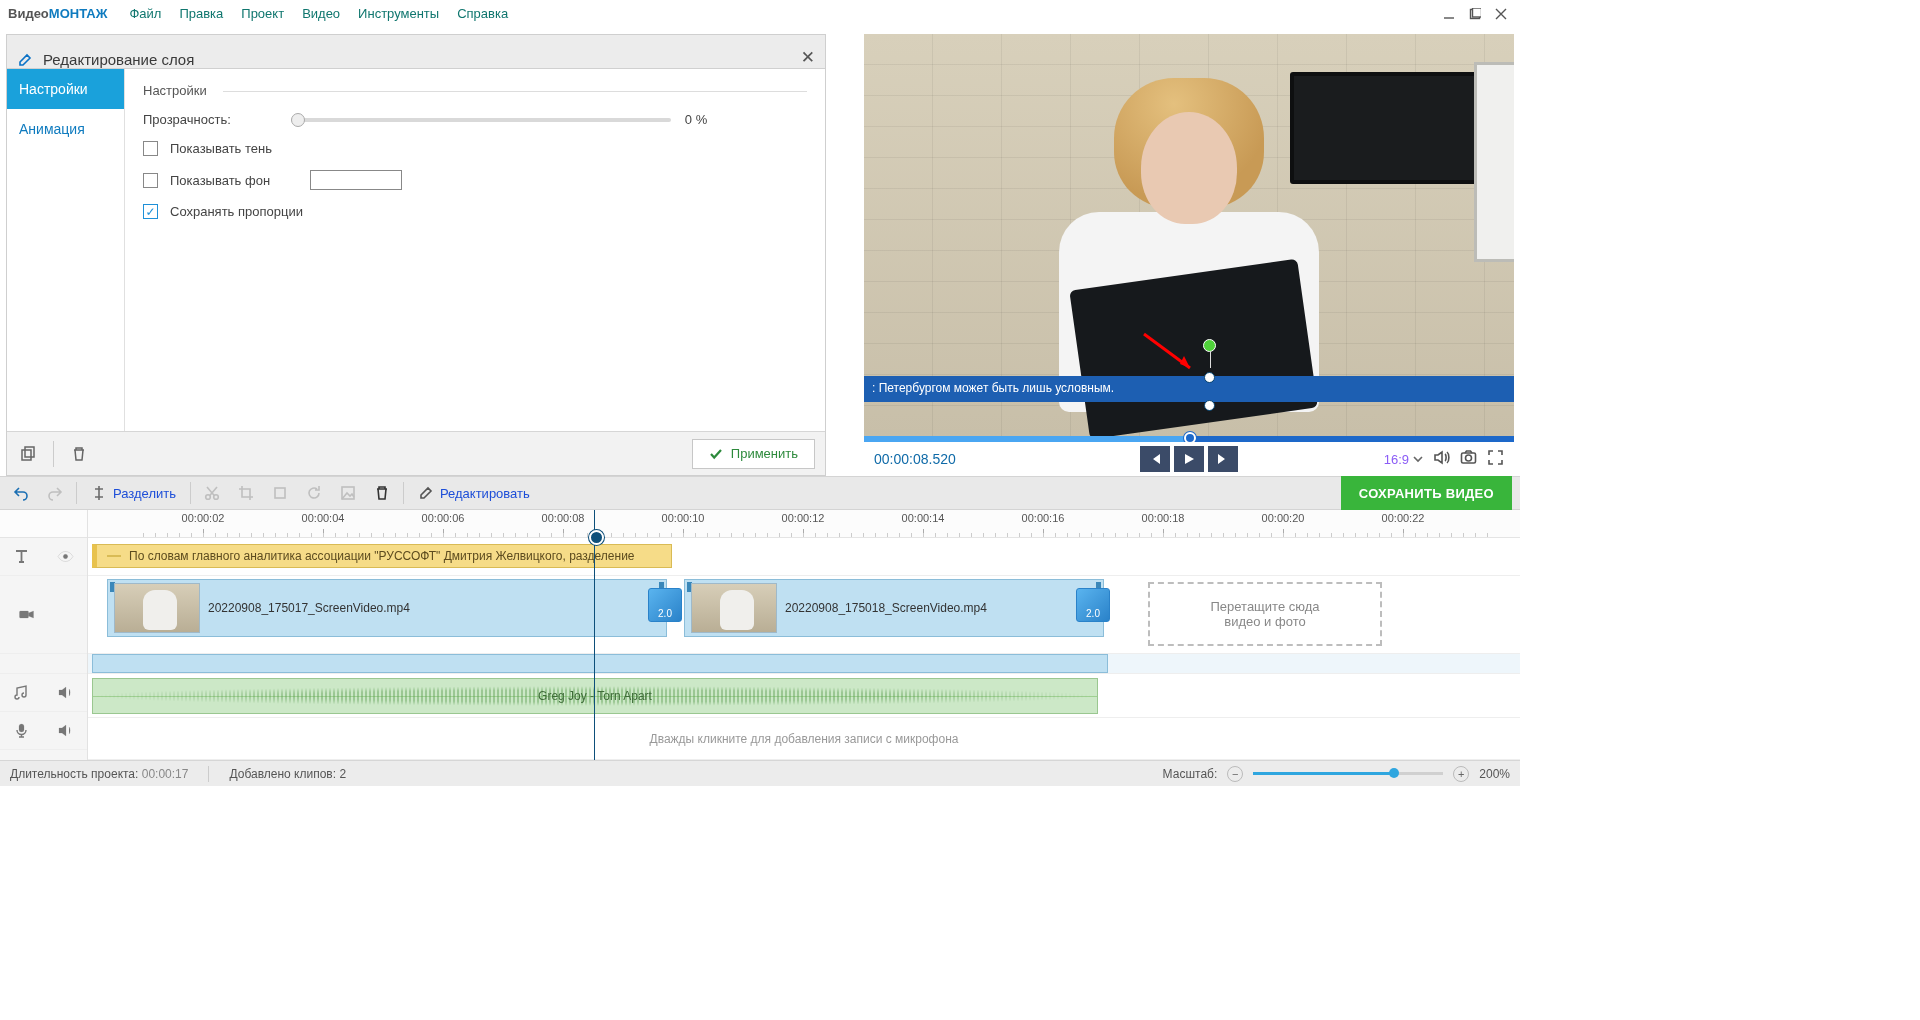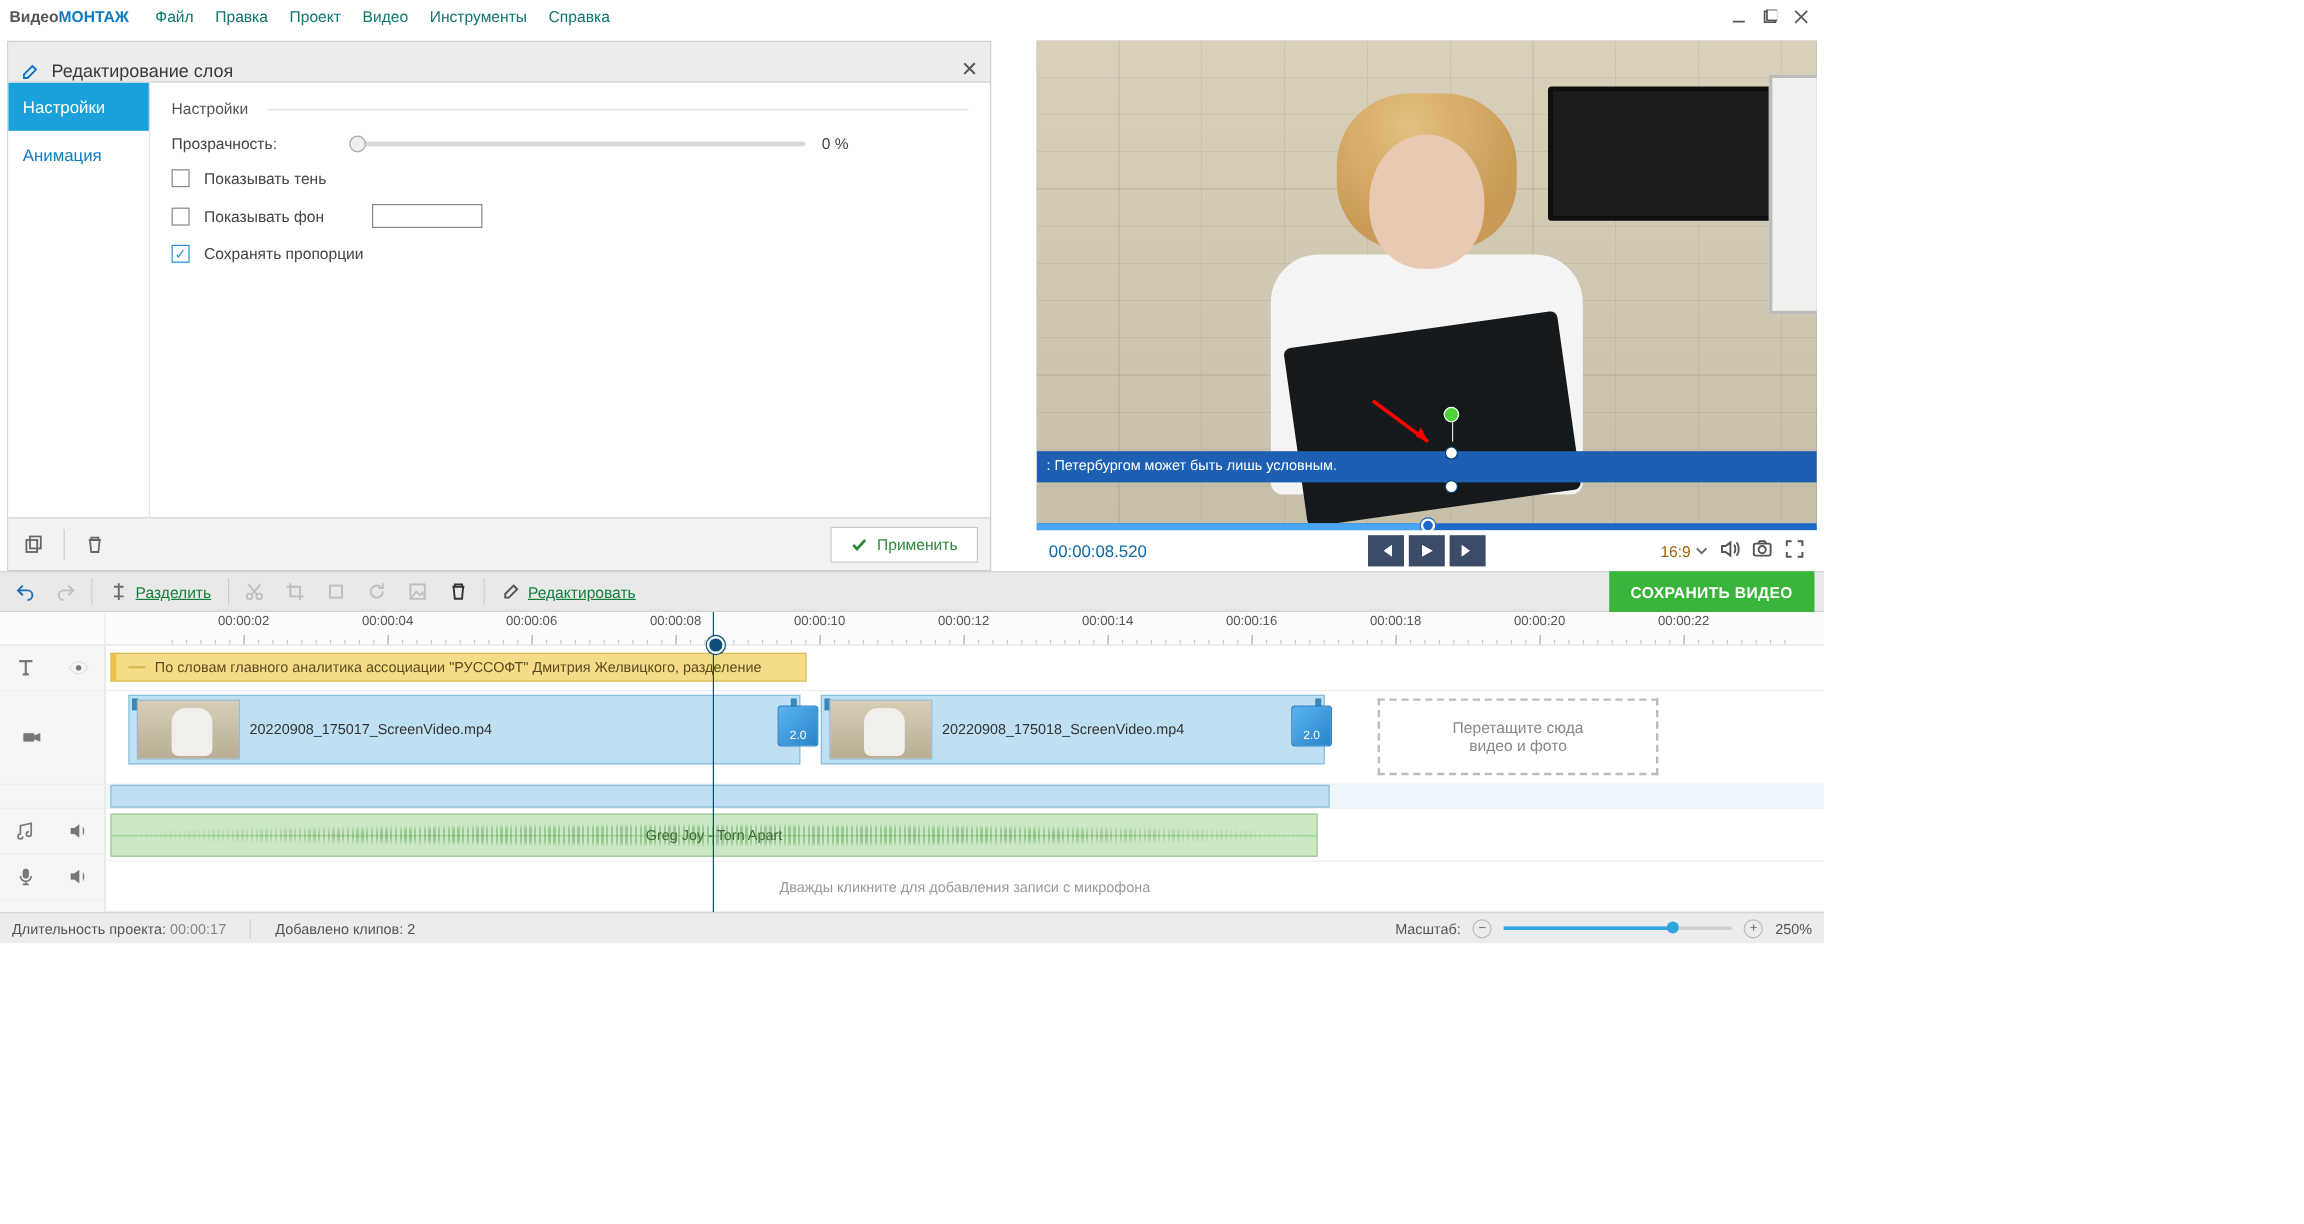--- a/index.html
+++ b/index.html
@@ -76,30 +76,30 @@
 .scrub { height: 6px; background: #1d68c9; position: relative; }
 .scrub .played { position: absolute; left: 0; top: 0; height: 100%; width: 50.2%; background: #4aa6f2; }
 .scrub .dot { position: absolute; left: 50.2%; top: -4px; width: 12px; height: 12px; border-radius: 50%; background: #1d68c9; border: 2px solid #fff; box-shadow: 0 0 0 1px #1d68c9; transform: translateX(-50%); }
 
 .preview-bar { height: 34px; display: flex; align-items: center; padding: 0 10px; gap: 10px; background: #fff; }
 .timecode { color: #0f6aa8; font-size: 14px; }
 .play-cluster { position: absolute; left: 50%; transform: translateX(-50%); display: flex; gap: 4px; }
 .pb { width: 30px; height: 26px; background: #3b4b68; display: flex; align-items: center; justify-content: center; }
 .pb svg { width: 14px; height: 14px; fill: #fff; }
 .preview-bar .right { margin-left: auto; display: flex; align-items: center; gap: 10px; color: #666; }
-.aspect { color: #a16207; display: flex; align-items: center; gap: 4px; }
+.aspect { color: #8b5cf6; display: flex; align-items: center; gap: 4px; }
 .ric svg { width: 17px; height: 17px; stroke: #555; fill: none; stroke-width: 1.6; }
 
 
 .toolbar { height: 34px; background: #e9e9e9; border-top: 1px solid #d4d4d4; border-bottom: 1px solid #d4d4d4; display: flex; align-items: center; padding: 0 8px; gap: 8px; position: relative; }
 .tbtn { width: 26px; height: 24px; display: flex; align-items: center; justify-content: center; color: #6c6c6c; }
 .tbtn svg { width: 16px; height: 16px; stroke: #6c6c6c; fill: none; stroke-width: 1.6; }
 .tbtn.dis svg { stroke: #bfbfbf; }
 .toolbar .vsep { width: 1px; height: 22px; background: #ccc; }
-.tbtn-label { display: flex; align-items: center; gap: 6px; color: #15803d; padding: 0 6px; text-decoration: underline; }
+.tbtn-label { display: flex; align-items: center; gap: 6px; color: #1d4ed8; padding: 0 6px; }
 .save-btn { margin-left: auto; height: 34px; padding: 0 18px; background: #39b53b; color: #fff; font-weight: bold; letter-spacing: .3px; display: flex; align-items: center; font-size: 13px; }
 
 
 .timeline { height: 250px; background: #fff; position: relative; display: flex; }
 .track-heads { width: 88px; background: #f5f5f5; border-right: 1px solid #e2e2e2; }
 .th-row { height: 38px; border-bottom: 1px solid #eee; display: flex; align-items: center; justify-content: space-around; }
 .th-row.ruler { height: 28px; }
 .th-row svg { width: 17px; height: 17px; stroke: #777; fill: #777; stroke-width: .2; }
 .th-row.video { height: 78px; }
 .th-row.fx { height: 20px; }
@@ -638,15 +638,15 @@
     <span> </span>
     <span>2</span>
   </span>
   <div class="zoom">
     <span>Масштаб:</span>
     <span class="zround">−</span>
     <div class="zoom-track">
         <div class="zh"></div>
       </div>
     <span class="zround">+</span>
-    <span>250%</span>
+    <span>200%</span>
   </div>
 </div>
 
 </body></html>

